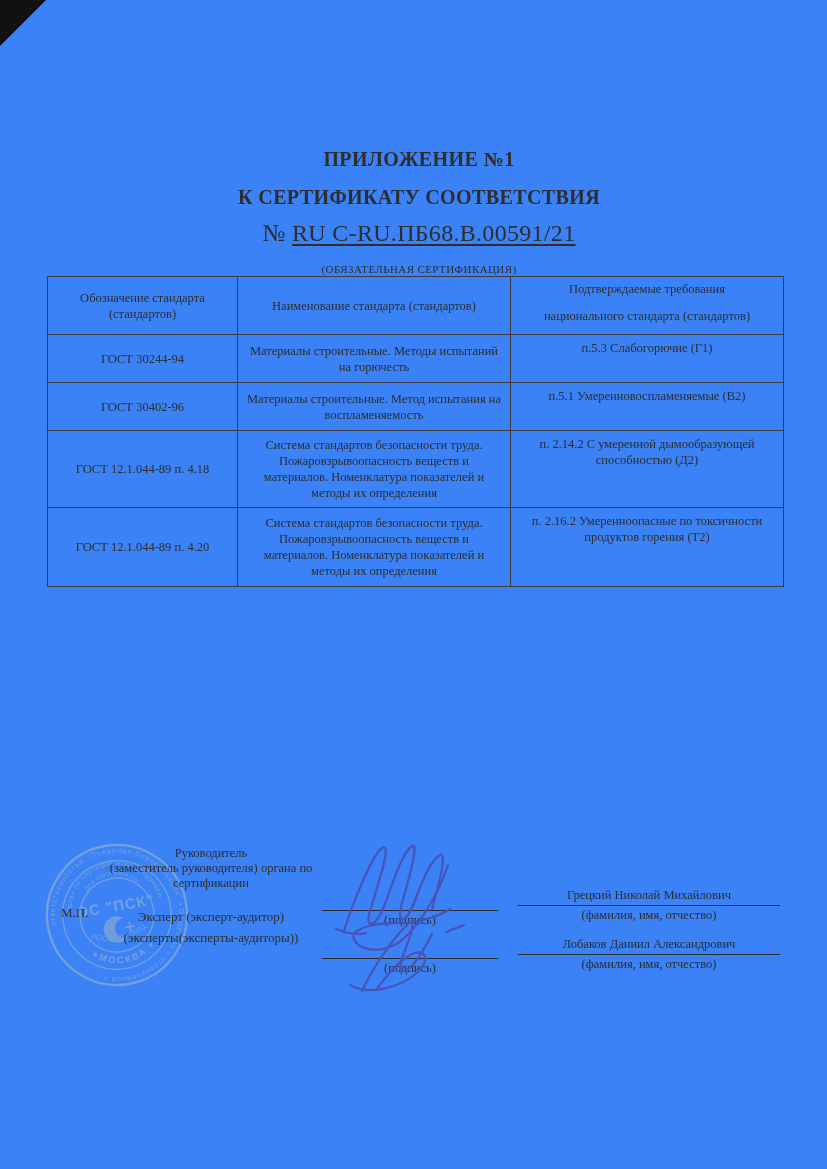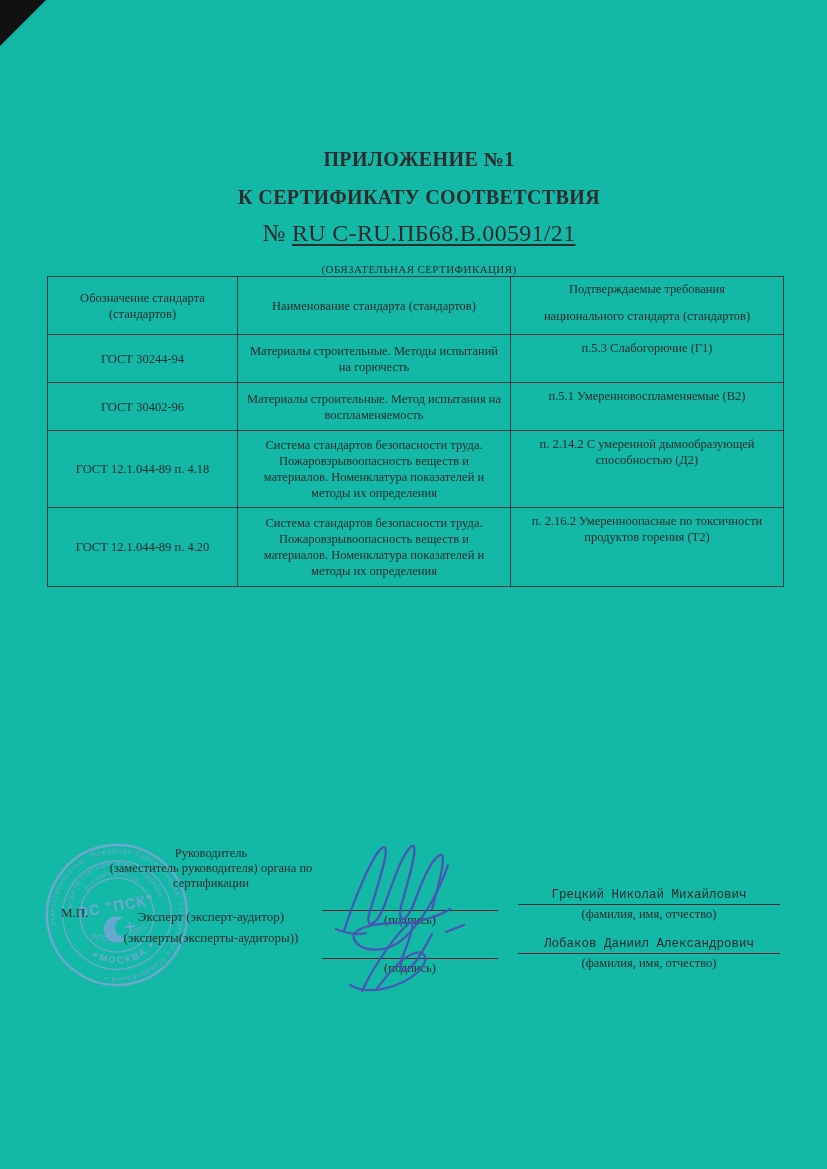--- a/index.html
+++ b/index.html
@@ -1,17 +1,17 @@
 <!DOCTYPE html>
 <html><head>
 <meta charset="utf-8">
 <style>
   html,body{margin:0;padding:0;background:#e8e8e8;}
   .page{
-    position:relative;width:827px;height:1169px;background:#14b8a6;
+    position:relative;width:827px;height:1169px;background:#3b82f6;
     color:#2d2d2d;font-family:"Liberation Serif",serif;overflow:hidden;margin:0 auto;
   }
   .corner-fold{position:absolute;top:0;left:0;width:0;height:0;
     border-top:46px solid #111;border-right:46px solid transparent;}
   
   .titles{position:absolute;left:47px;top:148px;width:744px;text-align:center;}
   .t1{font-size:20px;font-weight:bold;letter-spacing:.4px;}
   .t2{margin-top:15px;font-size:20px;font-weight:bold;letter-spacing:.4px;}
   .t3{margin-top:11px;font-size:24px;font-weight:normal;letter-spacing:.3px;}
   .t3 .underline{text-decoration:underline;text-decoration-thickness:2px;text-underline-offset:3px;}
@@ -33,21 +33,21 @@
   .role1{position:absolute;left:105px;top:846px;width:212px;text-align:center;
     font-size:12.5px;line-height:15px;z-index:3;}
   .role2{position:absolute;left:105px;top:906px;width:212px;text-align:center;
     font-size:13px;line-height:21px;z-index:3;}
   .sig-line{position:absolute;left:322px;width:176px;border-top:1.6px solid #2d2d2d;
     text-align:center;font-size:12.5px;z-index:1;}
   .sig-line1{top:910px;} .sig-line2{top:958px;}
   .sig-line .cap{padding-top:2px;}
   .name-block{position:absolute;left:518px;width:262px;text-align:center;font-size:12.5px;z-index:1;}
   .nb1{top:888px;} .nb2{top:937px;}
-  .name-block .nm{border-bottom:1.6px solid #2d2d2d;padding-bottom:2px;font-family:Liberation Mono, monospace;}
+  .name-block .nm{border-bottom:1.6px solid #2d2d2d;padding-bottom:2px;}
   .name-block .cap2{padding-top:2px;}
   .ink{position:absolute;left:300px;top:833px;z-index:5;pointer-events:none;}
   
   .footer{position:absolute;left:57px;top:1007px;font-size:12.8px;line-height:20px;}
   .footer .url{text-decoration:underline;color:#2d2d2d;cursor:pointer;}
 </style>
 </head>
 <body>
 
 <div class="page">

